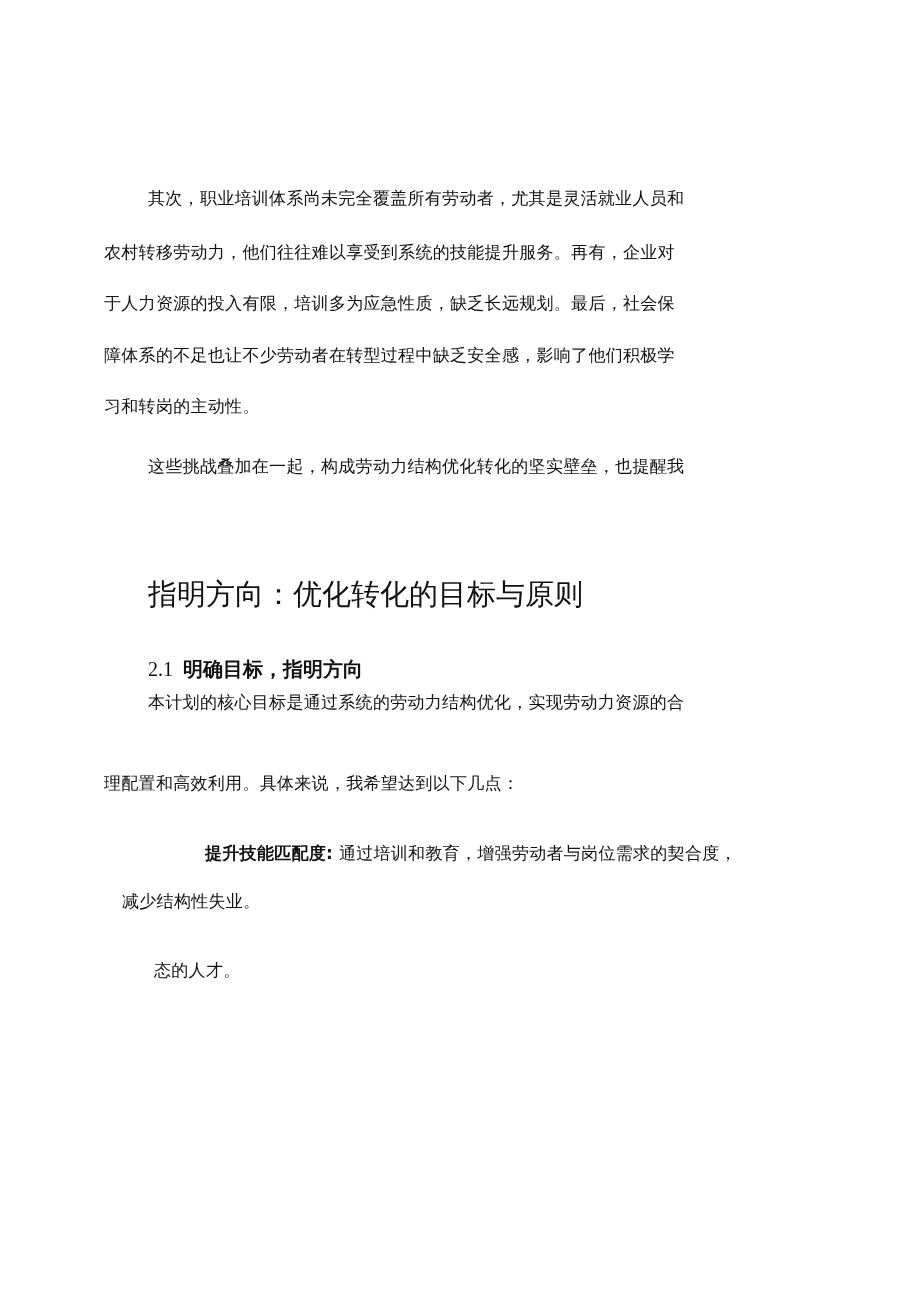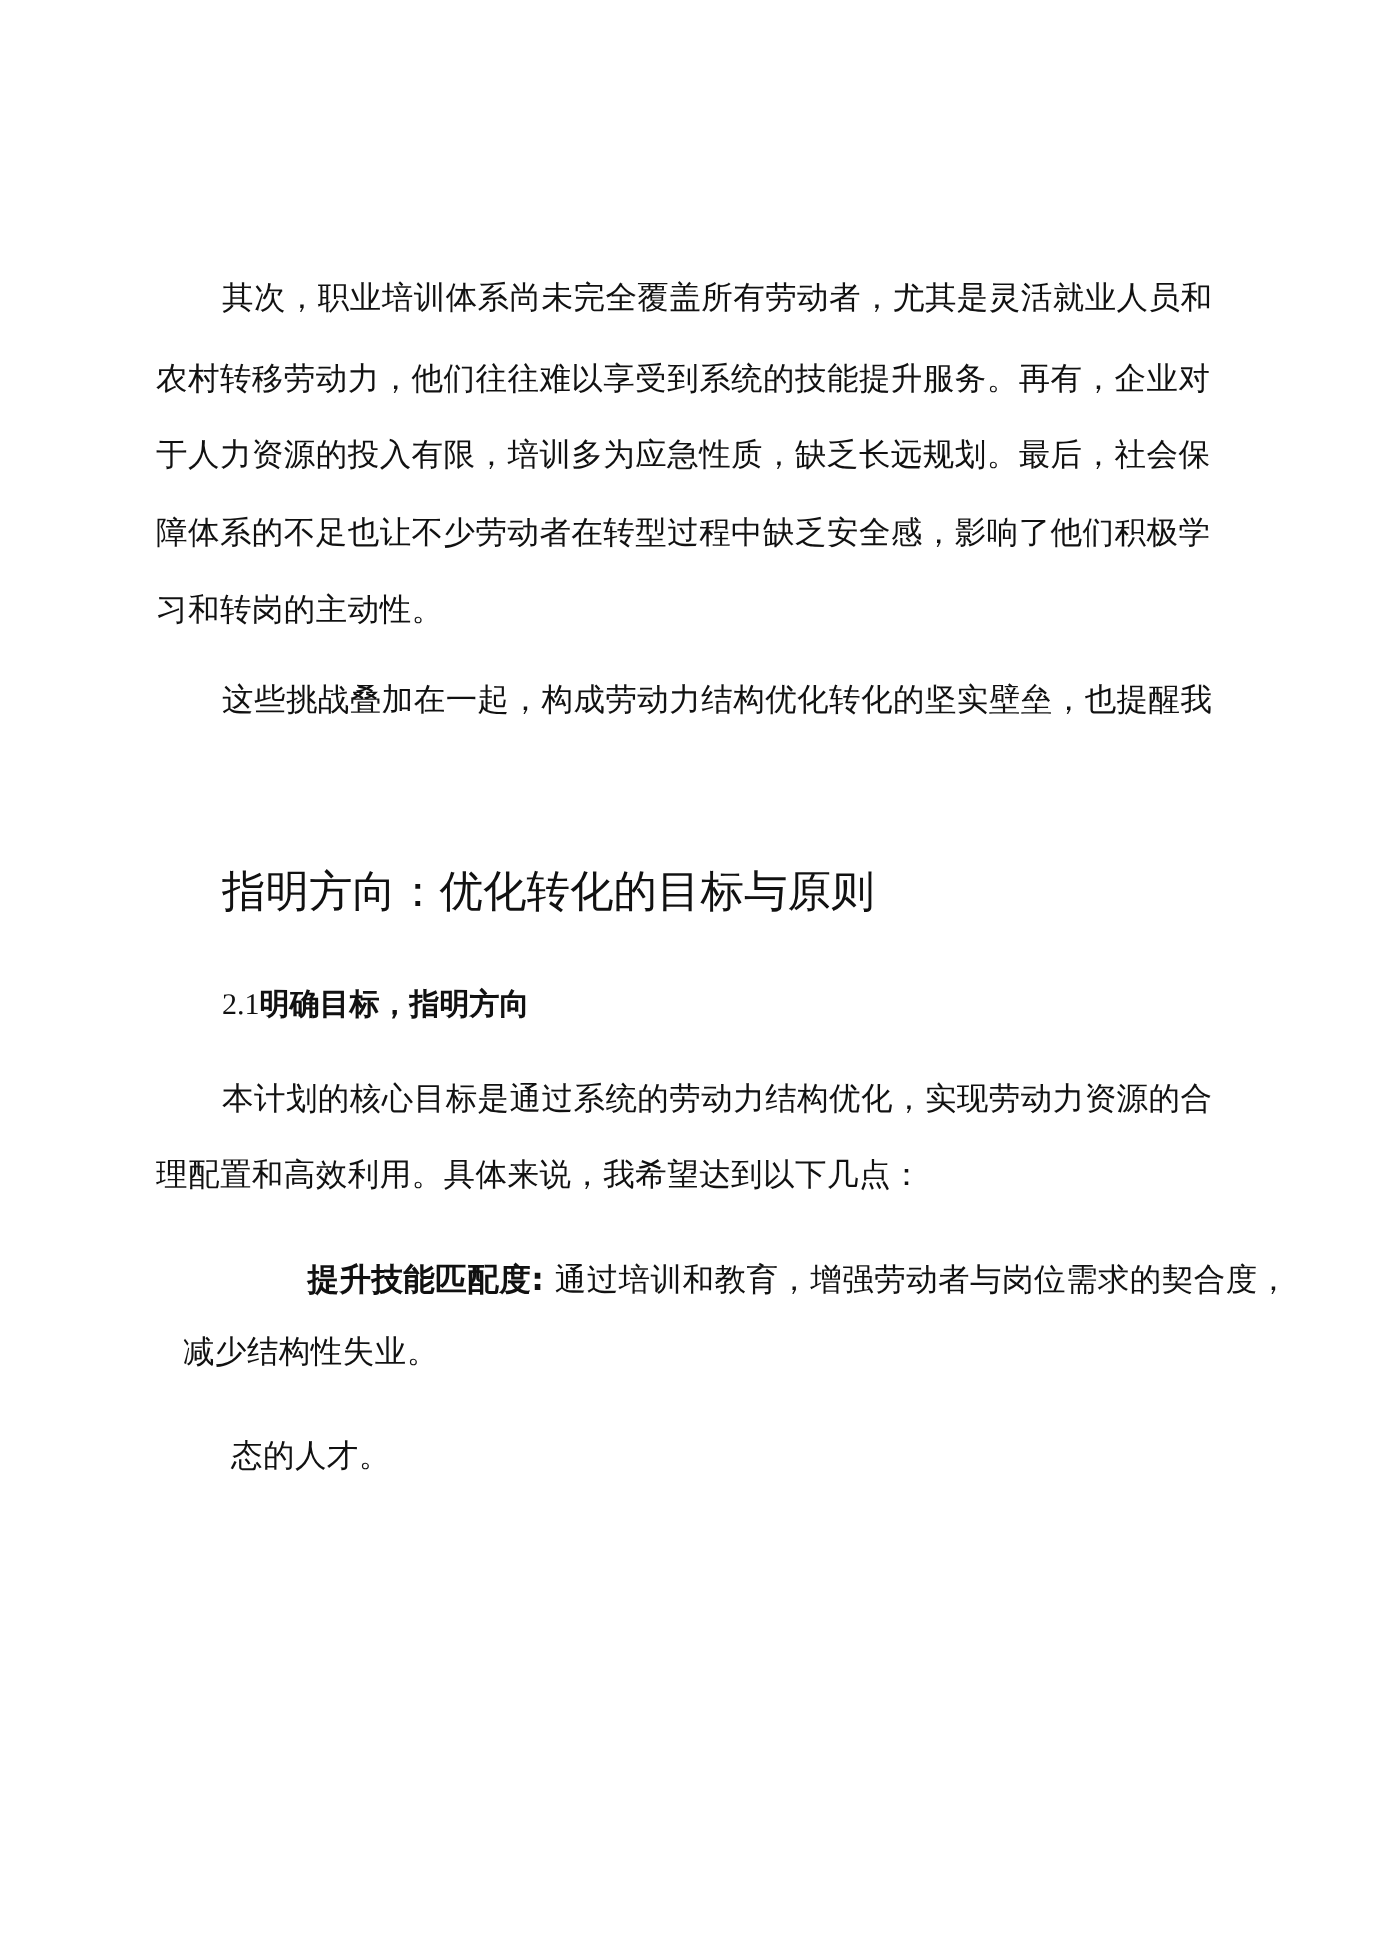--- a/index.html
+++ b/index.html
@@ -16,21 +16,21 @@
       font-family: "DejaVu Serif", "Liberation Serif", serif;
     }
     .page {
       position: absolute;
       left: 0; top: 0;
       width: 920px; height: 1301px;
     }
     .line {
       position: absolute;
       white-space: nowrap;
-      font-size: 21px;
+      font-size: 17px;
       line-height: 28px;
       letter-spacing: 0.3px;
     }
     .heading-1 {
       position: absolute;
       left: 148px;
       top: 574px;
       font-family: "DejaVu Sans", "Liberation Sans", sans-serif;
       font-size: 29px;
       line-height: 40px;
@@ -43,20 +43,21 @@
       top: 655px;
       font-family: "DejaVu Sans", "Liberation Sans", sans-serif;
       font-size: 20px;
       line-height: 28px;
       font-weight: bold;
       white-space: nowrap;
     }
     .heading-2 .num {
       font-family: "Liberation Serif", serif;
       font-weight: normal;
+      margin-right: 10px;
     }
     .bold-lead {
       font-family: "DejaVu Sans", "Liberation Sans", sans-serif;
       font-weight: bold;
       margin-left: 27px;
     }
   </style>
 </head>
 <body>
 
@@ -69,21 +70,21 @@
   <div class="line" style="left:104px; top:392px;">习和转岗的主动性。</div>
 
   <div class="line" style="left:148px; top:452px;">这些挑战叠加在一起，构成劳动力结构优化转化的坚实壁垒，也提醒我</div>
 
   <div class="heading-1">指明方向：优化转化的目标与原则</div>
 
   <div class="heading-2">
     <span class="num">2.1</span><span>明确目标，指明方向</span>
   </div>
 
-  <div class="line" style="left:148px; top:718px;">本计划的核心目标是通过系统的劳动力结构优化，实现劳动力资源的合</div>
+  <div class="line" style="left:148px; top:688px;">本计划的核心目标是通过系统的劳动力结构优化，实现劳动力资源的合</div>
   <div class="line" style="left:104px; top:769px;">理配置和高效利用。具体来说，我希望达到以下几点：</div>
 
   <div class="line" style="left:178px; top:839px;">
     <span class="bold-lead">提升技能匹配度:</span>
     <span>通过培训和教育，增强劳动者与岗位需求的契合度，</span>
   </div>
   <div class="line" style="left:122px; top:887px;">减少结构性失业。</div>
 
   <div class="line" style="left:122px; top:956px;margin-left:32px;">态的人才。</div>
 

